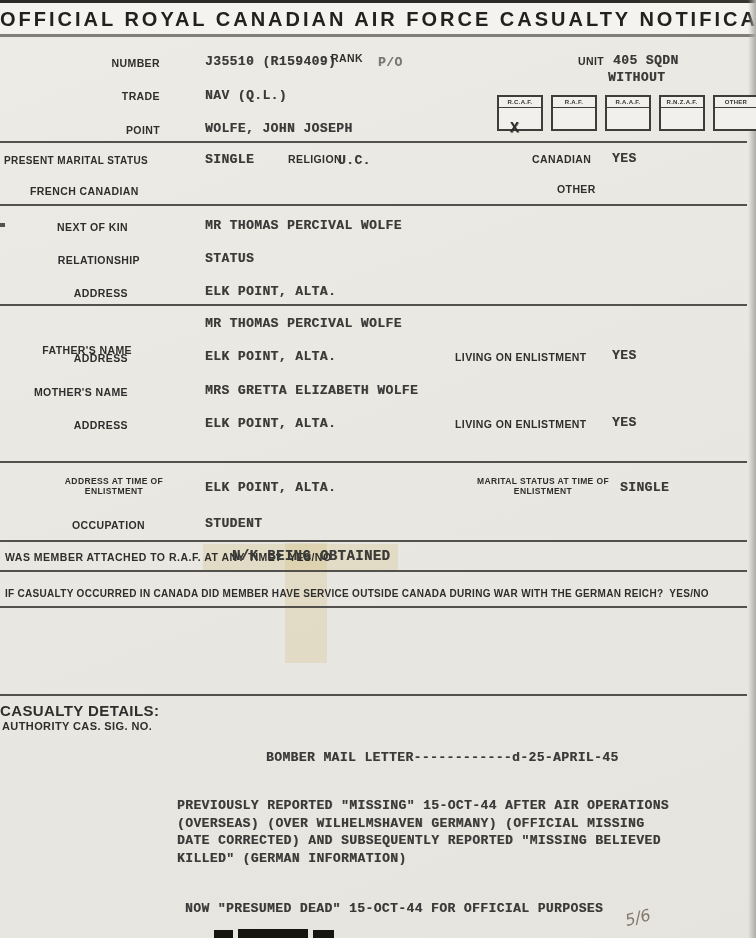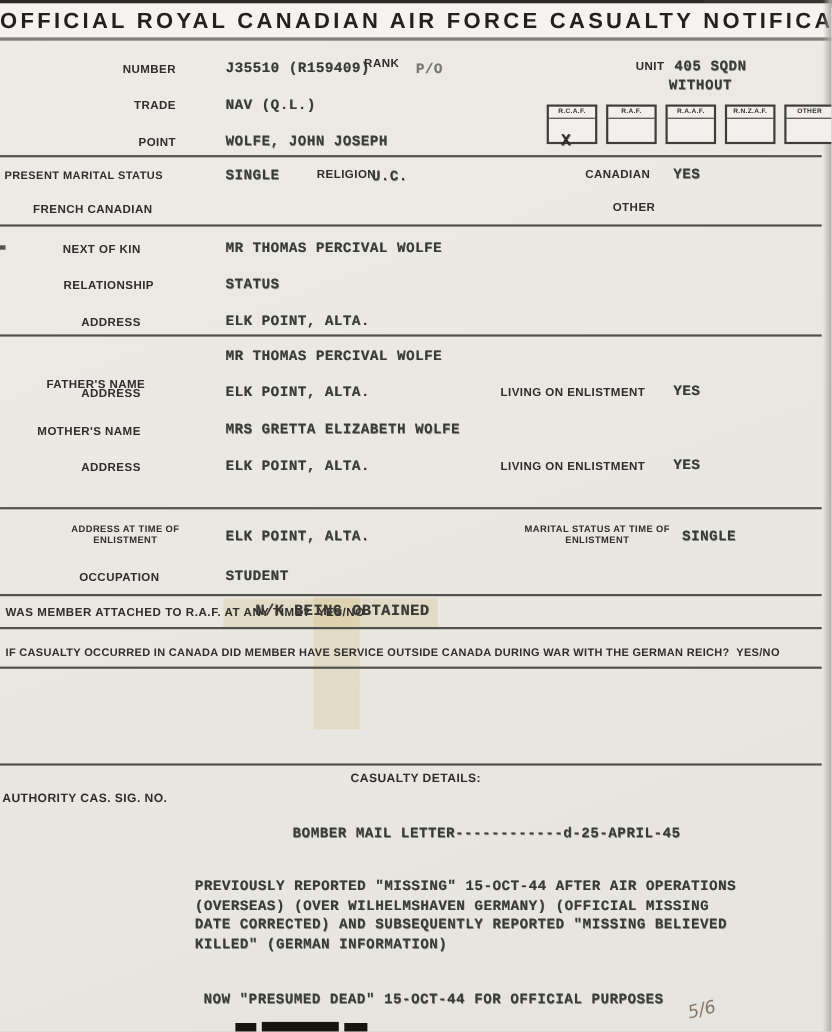--- a/index.html
+++ b/index.html
@@ -155,21 +155,21 @@
 
   <div class="rule" style="top:570px;"></div>
 
   <div class="q" style="left:5px;top:588px;font-size:10px;letter-spacing:.3px;">IF CASUALTY OCCURRED IN CANADA DID MEMBER HAVE SERVICE OUTSIDE CANADA DURING WAR WITH THE GERMAN REICH?  YES/NO</div>
 
   <div class="rule" style="top:606px;"></div>
 
 
   <div class="rule" style="top:694px;"></div>
 
-  <div class="label" style="left:0;top:702px;width:756px;text-align:center;font-size:11px;">CASUALTY DETAILS:</div>
+  <div class="label" style="left:0;top:702px;width:756px;text-align:left;font-size:15px;">CASUALTY DETAILS:</div>
   <div class="label" style="left:2px;top:720px;font-size:11px;">AUTHORITY CAS. SIG. NO.</div>
   <div class="typed" style="left:222px;top:750px;margin-left:44px;">BOMBER MAIL LETTER------------d-25-APRIL-45</div>
 
   <div class="para">
     <div>PREVIOUSLY REPORTED "MISSING" 15-OCT-44 AFTER AIR OPERATIONS</div>
     <div>(OVERSEAS) (OVER WILHELMSHAVEN GERMANY) (OFFICIAL MISSING</div>
     <div>DATE CORRECTED) AND SUBSEQUENTLY REPORTED "MISSING BELIEVED</div>
     <div>KILLED" (GERMAN INFORMATION)</div>
   </div>
 

